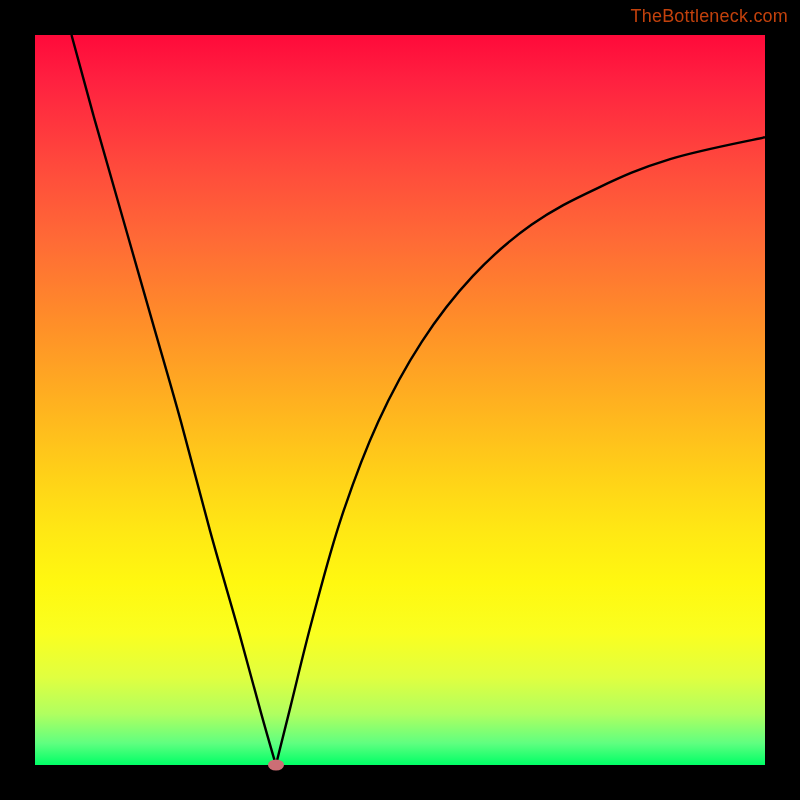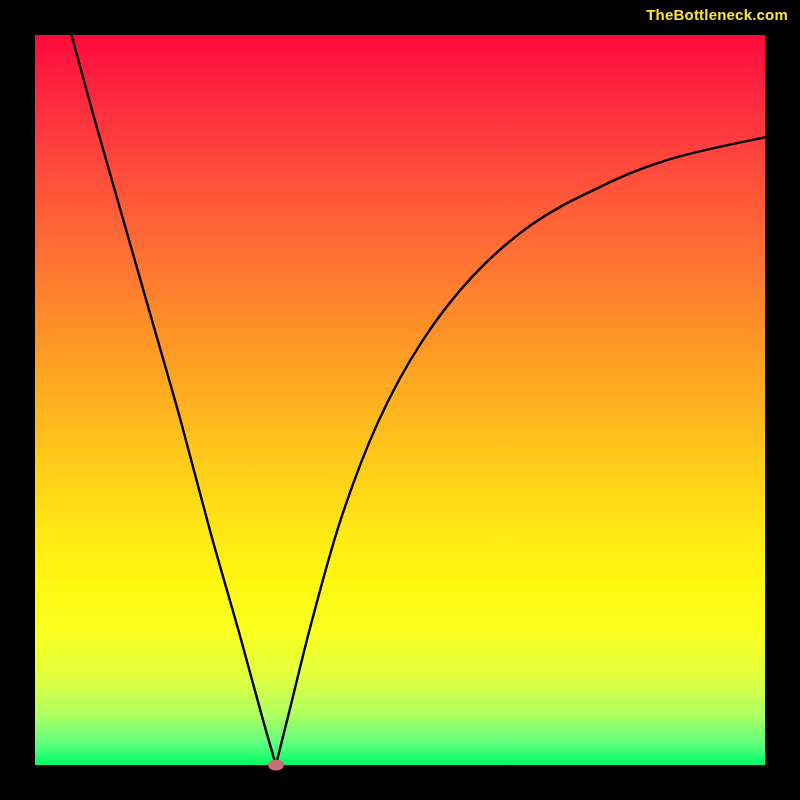--- a/index.html
+++ b/index.html
@@ -31,23 +31,23 @@
       #e0ff40 88%,
       #b0ff60 93%,
       #60ff80 97%,
       #00ff66 100%
     );
   }
   .watermark {
     position: absolute;
     top: 6px;
     right: 12px;
-    color: #fde047;
-    font-size: 15px;
-    font-weight: 700;
+    color: #c2410c;
+    font-size: 18px;
+    font-weight: 400;
     z-index: 10;
     letter-spacing: 0.2px;
   }
   .curve-svg {
     position: absolute;
     left: 0;
     top: 0;
     width: 730px;
     height: 730px;
   }

